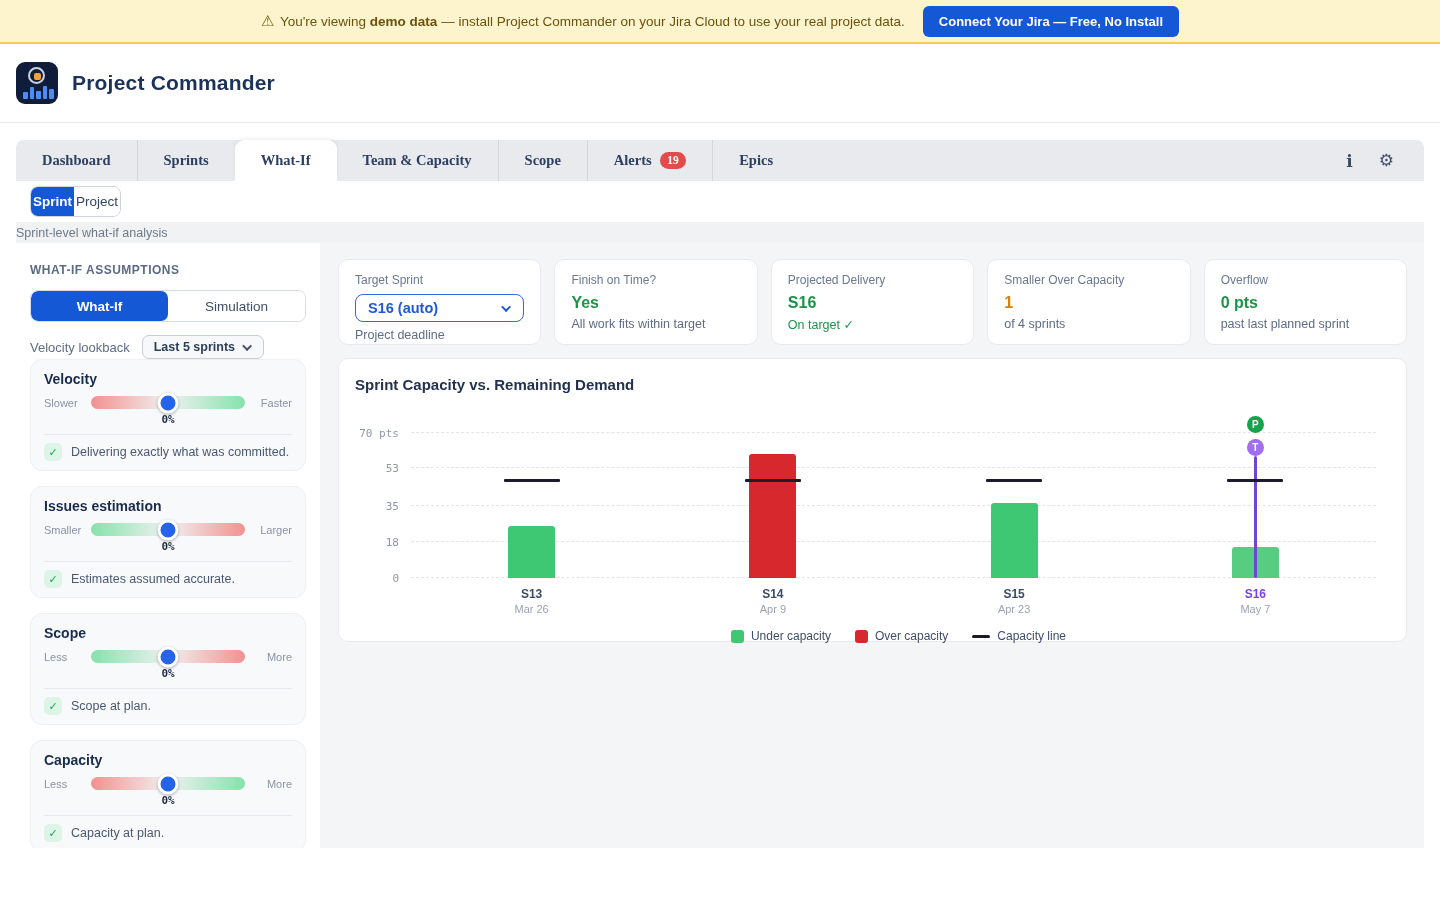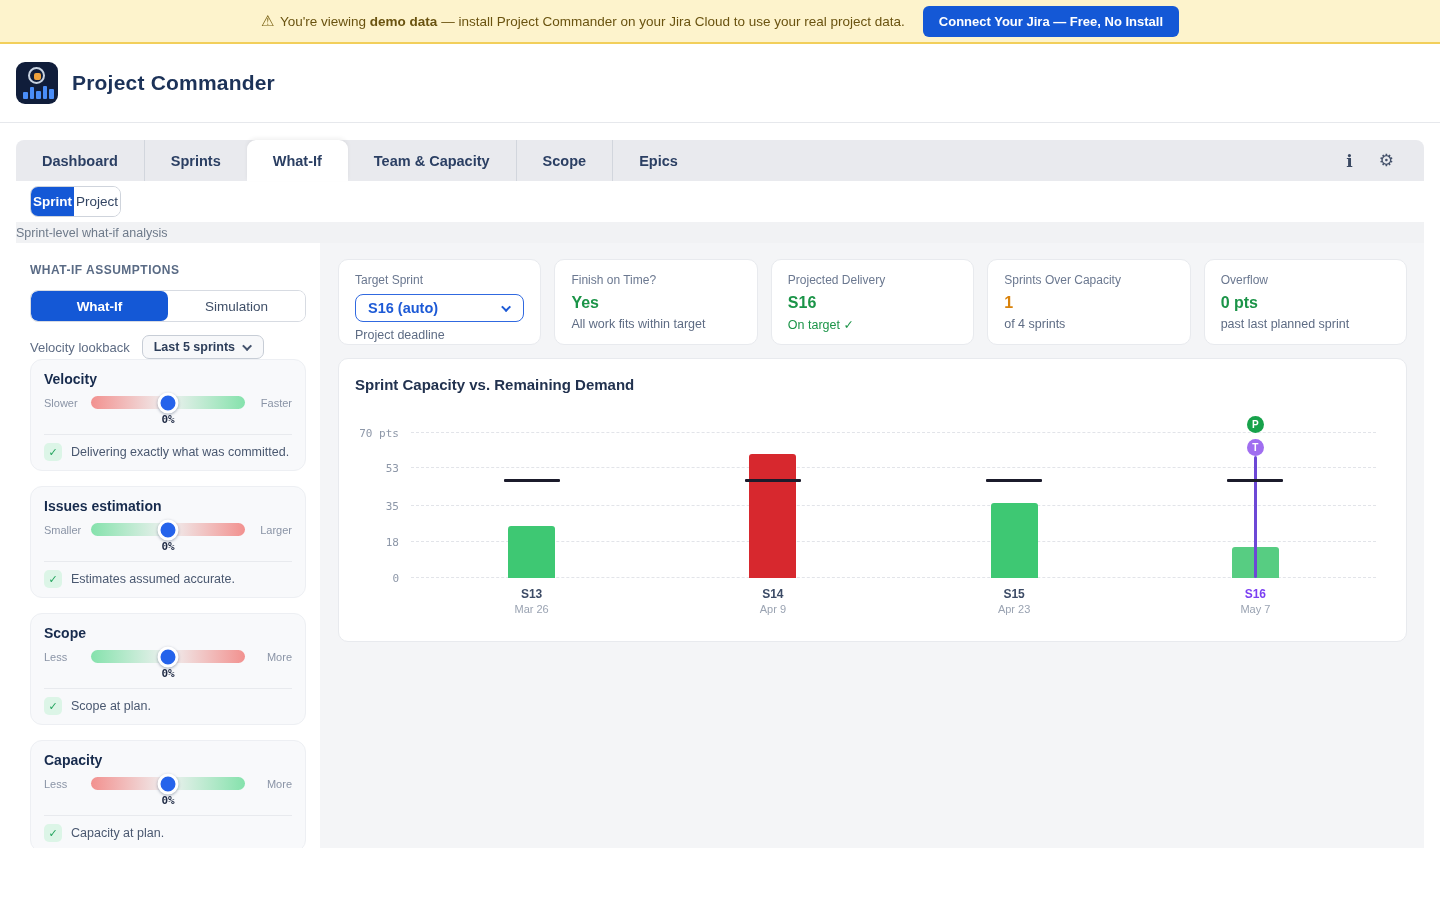--- a/index.html
+++ b/index.html
@@ -23,21 +23,21 @@
   .logo .dot  { position:absolute; left:18px; top:11px; width:7px; height:7px; background:#f0a13c; border-radius:2px; }
   .logo .bars { position:absolute; bottom:5px; left:7px; display:flex; align-items:flex-end; gap:2px; }
   .logo .bars i { display:block; width:4.5px; background:#4a8df8; border-radius:1px; }
   .app-title { font-size:21px; font-weight:800; color:#1c3258; letter-spacing:0.2px; }
 
   
   .tabstrip-wrap { margin:17px 16px 0 16px; }
   .tabstrip { height:41px; background:#e9eaee; border-radius:8px 8px 0 0;
               display:flex; align-items:stretch; }
   .tab { display:flex; align-items:center; gap:8px; padding:12px 26px; font-size:14.5px;
-         font-weight:600; color:#2b3f63; cursor:pointer; position:relative; }
+         font-weight:600; color:#2b3f63; cursor:pointer; position:relative;font-family:Liberation Serif, serif; }
   .tab + .tab { border-left:1px solid #d2d6dd; }
   .tab.active { background:#fff; border-radius:9px 9px 0 0; border-left:none;
                 box-shadow:0 -2px 4px rgba(0,0,0,0.06); z-index:2; }
   .tab.active + .tab { border-left:none; }
   .badge { background:#e24c4b; color:#fff; font-size:11.5px; font-weight:bold;
            border-radius:10px; padding:2.5px 7.5px; line-height:1; }
   .strip-icons { margin-left:auto; display:flex; align-items:center; gap:26px; padding-right:30px; }
   .icon-info { font-family:"DejaVu Serif", serif; font-weight:bold; font-size:17px; color:#3c4a63; cursor:pointer; }
   .icon-gear { font-size:17px; color:#45526b; cursor:pointer; }
 
@@ -166,20 +166,24 @@
     <div class="tab active">
         <span>What-If</span>
       </div>
     <div class="tab">
         <span>Team &amp; Capacity</span>
       </div>
     <div class="tab">
         <span>Scope</span>
       </div>
     <div class="tab">
+      <span>Alerts</span>
+      <span class="badge">19</span>
+    </div>
+    <div class="tab">
         <span>Epics</span>
       </div>
     <div class="strip-icons">
       <span class="icon-info">i</span>
       <span class="icon-gear">⚙</span>
     </div>
   </div>
 </div>
 
 <div class="mode-row">
@@ -290,21 +294,21 @@
         <div class="kpi-label">Finish on Time?</div>
         <div class="kpi-value green">Yes</div>
         <div class="kpi-sub">All work fits within target</div>
       </div>
       <div class="kpi-card">
         <div class="kpi-label">Projected Delivery</div>
         <div class="kpi-value green">S16</div>
         <div class="kpi-sub green">On target ✓</div>
       </div>
       <div class="kpi-card">
-        <div class="kpi-label">Sprints Over Capacity</div>
+        <div class="kpi-label">Smaller Over Capacity</div>
         <div class="kpi-value amber">1</div>
         <div class="kpi-sub">of 4 sprints</div>
       </div>
       <div class="kpi-card">
         <div class="kpi-label">Overflow</div>
         <div class="kpi-value green">0 pts</div>
         <div class="kpi-sub">past last planned sprint</div>
       </div>
     </div>
 
@@ -351,15 +355,29 @@
             <div class="xlab" style="left: 62.5%;">
               <div class="cat">S15</div>
               <div class="date">Apr 23</div>
             </div>
             <div class="xlab target" style="left: 87.5%;">
               <div class="cat">S16</div>
               <div class="date">May 7</div>
             </div>
           </div>
       </div>
+      <div class="legend">
+          <div class="legend-item">
+            <span class="swatch" style="background: rgb(62, 200, 115);"></span>
+            <span>Under capacity</span>
+          </div>
+          <div class="legend-item">
+            <span class="swatch" style="background: rgb(215, 40, 46);"></span>
+            <span>Over capacity</span>
+          </div>
+          <div class="legend-item">
+            <span class="swatch-line" style="background: rgb(27, 27, 43);"></span>
+            <span>Capacity line</span>
+          </div>
+        </div>
     </div>
   </div>
 </div>
 
 </body></html>

